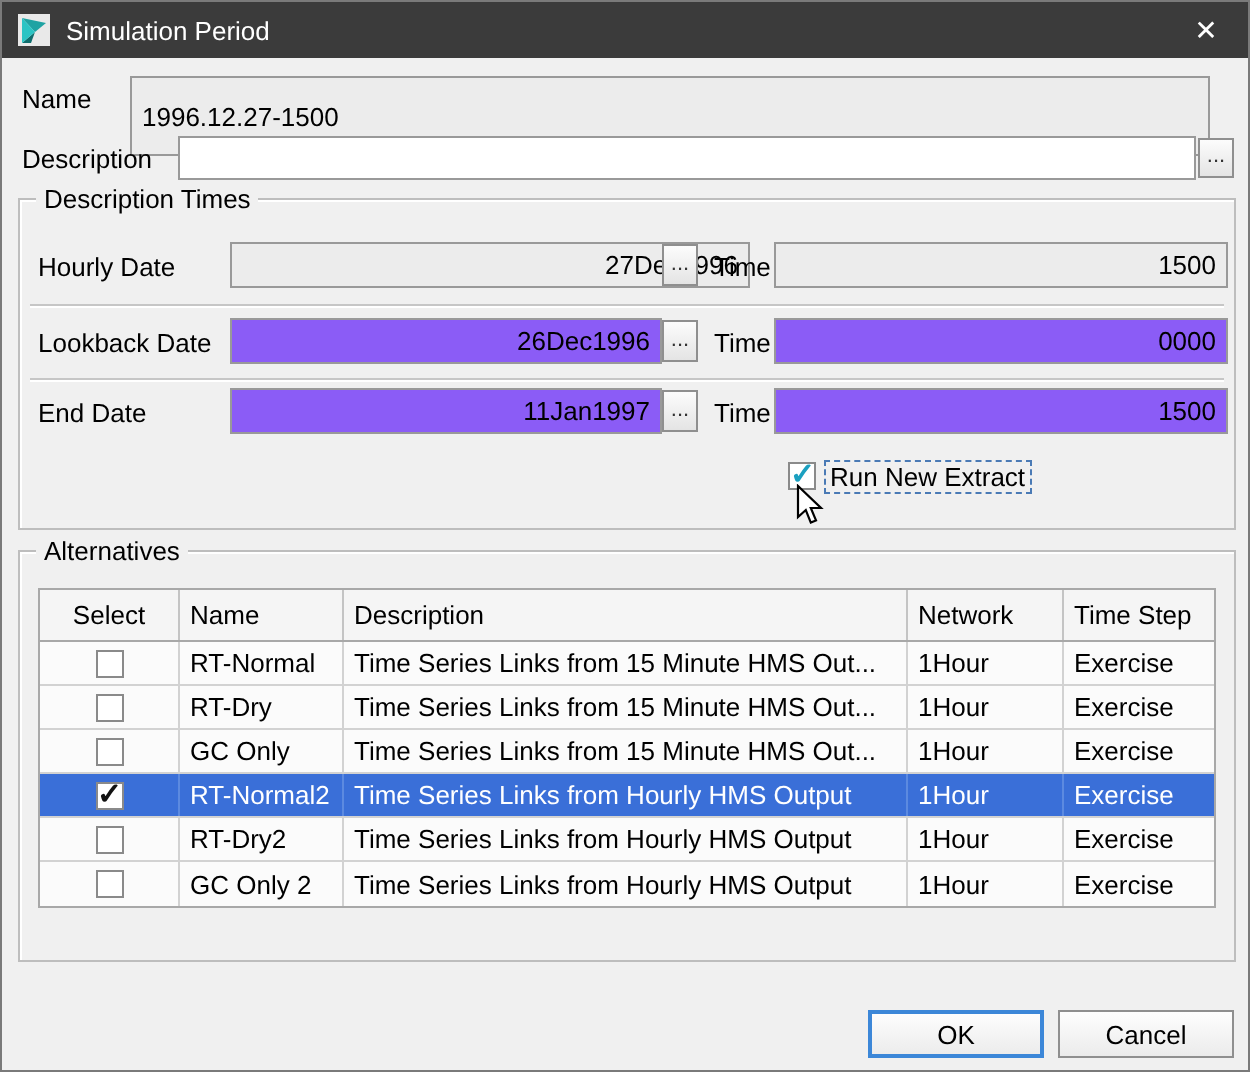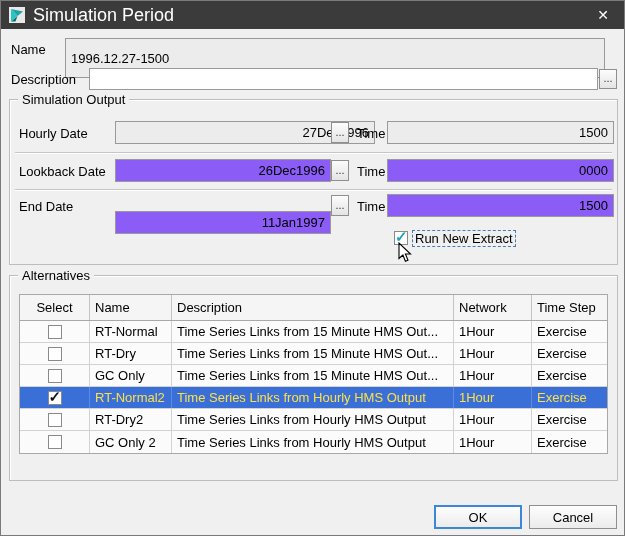--- a/index.html
+++ b/index.html
@@ -6,21 +6,21 @@
   html,body { width:625px; height:536px; }
   body { font-family:"Liberation Sans",sans-serif; font-size:13px; color:#000; background:#fff; }
 
   .window { position:relative; width:625px; height:536px; background:#f0f0f0;
             border:1px solid #7a7a7a; overflow:hidden; }
 
   
   .titlebar { position:absolute; top:0; left:0; right:0; height:28px; background:#3b3b3b;
               color:#fff; display:flex; align-items:center; }
   .title-icon { margin-left:8px; width:16px; height:16px; flex:0 0 16px; }
-  .title-text { margin-left:8px; font-size:18px; }
+  .title-text { margin-left:8px; font-size:13px; }
   .close-btn { position:absolute; right:0; top:0; width:42px; height:28px; display:flex;
                align-items:center; justify-content:center; color:#fff; font-size:14px; cursor:default; }
 
   .lbl { position:absolute; white-space:nowrap; }
 
   .txtfield { position:absolute; border:1px solid #999; background:#fff; font-family:inherit;
               font-size:13px; padding:0 5px; }
   .boxfield { position:absolute; border:1px solid #999; background:#8b5cf6; font-size:13px;
               padding:0 5px; display:flex; align-items:center; white-space:nowrap; overflow:hidden; }
   .readonly { background:#ececec; }
@@ -52,21 +52,21 @@
   .th { display:flex; align-items:center; padding:0 5px; border-right:1px solid #c4c4c4;
         white-space:nowrap; overflow:hidden; }
   .th:last-child { border-right:none; }
   .th-center { justify-content:center; }
   .tr { height:22px; background:#fbfbfb; border-bottom:1px solid #d2d2d2; }
   .tr:last-child { border-bottom:none; }
   .td { display:flex; align-items:center; padding:0 5px; border-right:1px solid #d2d2d2;
         white-space:nowrap; overflow:hidden; }
   .td:last-child { border-right:none; }
   .td-center { justify-content:center; }
-  .tr.selected { background:#3a6fd8; color:#fde047; }
+  .tr.selected { background:#3a6fd8; color:#ffffff; }
   .tr.selected .td { border-right-color:#5c8ae0; }
 
   
   .btn { position:absolute; width:88px; height:24px; background:linear-gradient(#fefefe,#ebebeb);
          border:1px solid #8f8f8f; font-family:inherit; font-size:13px; text-align:center;
          display:flex; align-items:center; justify-content:center; cursor:default; }
   .btn.default { border:1px solid #3c87d8; box-shadow:inset 0 0 0 1px #3c87d8; }
 
   .cursor { position:absolute; pointer-events:none; }
 </style>
@@ -87,41 +87,41 @@
   </div>
 
   <span class="lbl" style="left:10px; top:41px;">Name</span>
   <div class="boxfield readonly" style="left:64px; top:37px; width:540px; height:40px;">1996.12.27-1500</div>
 
   <span class="lbl" style="left:10px; top:71px;">Description</span>
   <input class="txtfield" style="left: 88px; top: 67px; width: 509px; height: 22px;" value="">
   <div class="dots-btn" style="left:598px; top:68px; width:18px; height:20px;">...</div>
 
   <div class="groupbox" style="left:8px; top:98px; width:609px; height:166px;">
-    <span class="legend">Simulation Output</span>
+    <span class="legend">Description Times</span>
   </div>
 
   <span class="lbl" style="left:18px; top:125px;">Hourly Date</span>
   <div class="boxfield readonly right" style="left:114px; top:120px; width:260px; height:23px;">27Dec1996</div>
   <div class="dots-btn" style="left:330px; top:121px; width:18px; height:21px; line-height:18px;">...</div>
   <span class="lbl" style="left:356px; top:125px;">Time</span>
   <div class="boxfield readonly right" style="left:386px; top:120px; width:227px; height:23px;">1500</div>
 
   <div class="hsep" style="left:14px; top:151px; width:597px;"></div>
 
   <span class="lbl" style="left:18px; top:163px;">Lookback Date</span>
   <div class="boxfield right" style="left:114px; top:158px; width:216px; height:23px;">26Dec1996</div>
   <div class="dots-btn" style="left:330px; top:159px; width:18px; height:21px; line-height:18px;">...</div>
   <span class="lbl" style="left:356px; top:163px;">Time</span>
   <div class="boxfield right" style="left:386px; top:158px; width:227px; height:23px;">0000</div>
 
   <div class="hsep" style="left:14px; top:188px; width:597px;"></div>
 
   <span class="lbl" style="left:18px; top:198px;">End Date</span>
-  <div class="boxfield right" style="left:114px; top:210px; width:216px; height:23px;">11Jan1997</div>
+  <div class="boxfield right" style="left:114px; top:193px; width:216px; height:23px;">11Jan1997</div>
   <div class="dots-btn" style="left:330px; top:194px; width:18px; height:21px; line-height:18px;">...</div>
   <span class="lbl" style="left:356px; top:198px;">Time</span>
   <div class="boxfield right" style="left:386px; top:193px; width:227px; height:23px;">1500</div>
 
   <span class="checkbox teal checked" style="position:absolute; left:393px; top:230px;"></span>
   <span class="focus-label" style="left:411px; top:229px;">Run New Extract</span>
 
   <svg class="cursor" style="left:397px; top:241px;" width="14" height="21" viewBox="0 0 14 21">
     <polygon points="1,1 1,16.5 4.9,13 7.4,19.3 10,18.2 7.4,12 12.5,12" fill="#ffffff" stroke="#000000" stroke-width="1.1"></polygon>
   </svg>

